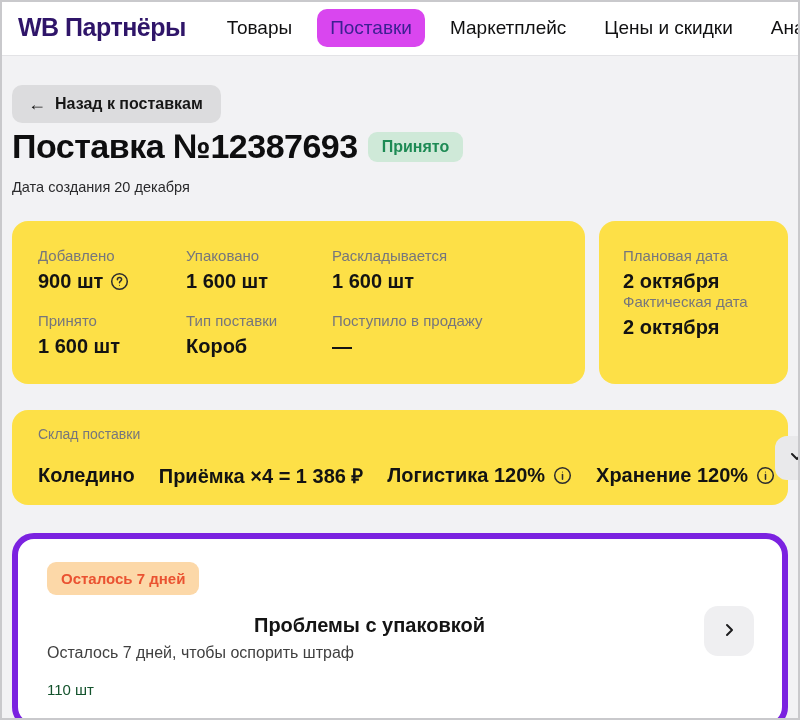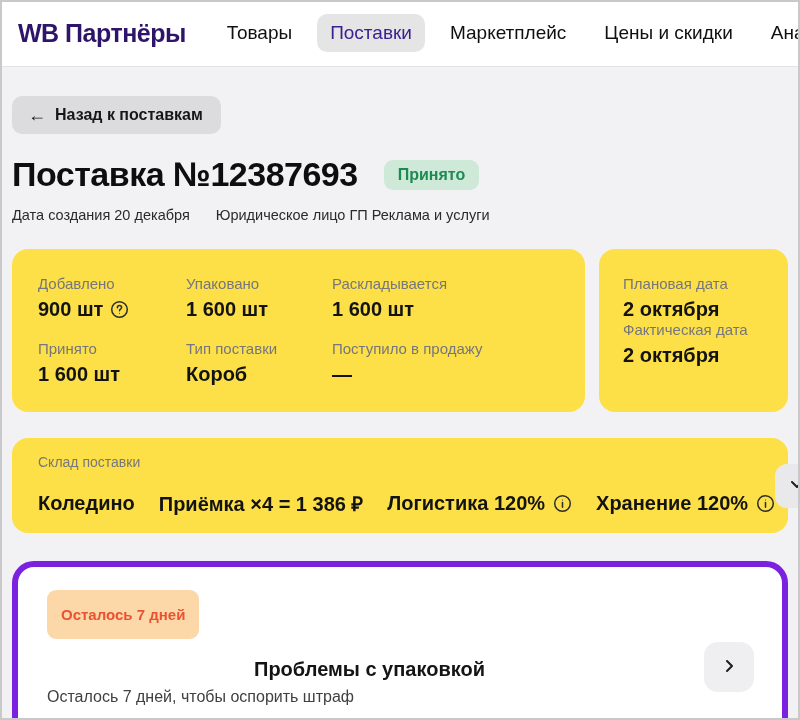--- a/index.html
+++ b/index.html
@@ -12,58 +12,58 @@
     overflow:hidden;
   }
   .frame {
     position:absolute; inset:0;
     border:2px solid #c9c9cc;
     pointer-events:none; z-index:50;
   }
 
   
   .navbar {
-    height:67px; background:#ffffff;
+    height:56px; background:#ffffff;
     display:flex; align-items:center;
     padding:0 18px;
     border-bottom:1px solid #e3e3e6;
   }
   .logo {
     font-size:25px; font-weight:800; color:#2f1569;
     letter-spacing:-0.5px; cursor:pointer; white-space:nowrap;
   }
   .nav { display:flex; align-items:center; margin-left:28px; gap:12px; }
   .nav-item {
     font-size:19px; color:#101011; padding:8px 13px;
     border-radius:10px; cursor:pointer; white-space:nowrap;
   }
-  .nav-item.active { background:#e5e5e5; color:#3c2092; }
+  .nav-item.active { background:#d946ef; color:#3c2092; }
 
   
   .content { padding:0 12px; }
 
   .back-btn {
     margin-top:29px;
     display:inline-flex; align-items:center; gap:9px;
     background:#dcdcde; border:none; border-radius:10px;
     padding:10px 18px 10px 16px;
     font-family:inherit; font-size:16px; font-weight:700; color:#161616;
     cursor:pointer;
   }
   .back-btn .arrow { font-size:18px; line-height:1; font-weight:700; }
 
-  .title-row { display:flex; align-items:center; gap:26px; margin-top:21px; }
+  .title-row { display:flex; align-items:center; gap:10px; margin-top:4px; }
   .page-title { font-size:34px; font-weight:800; letter-spacing:-0.5px; color:#0e0e0f; }
   .status-badge {
     background:#cfe9d8; color:#1d8a54;
     font-size:16px; font-weight:700;
     padding:6px 14px; border-radius:9px; white-space:nowrap;
   }
 
-  .meta-row { display:flex; gap:26px; margin-top:13px; font-size:14.5px; color:#2a2a2c; }
+  .meta-row { display:flex; gap:26px; margin-top:13px; font-size:14.5px; color:#2a2a2c;flex-direction:column; }
 
   
   .card { background:#fde047; border-radius:16px; }
   .cards-row { display:flex; gap:14px; margin-top:26px; }
   .stats-card {
     flex:0 0 573px; padding:26px;
     display:grid; grid-template-columns:148px 146px 1fr; row-gap:19px;
   }
   .dates-card { flex:1; padding:26px 24px; display:flex; flex-direction:column; }
 
@@ -96,21 +96,21 @@
     position:relative; margin-top:28px;
     background:#ffffff;
     border:6px solid #7b22e0; border-radius:22px;
     padding:23px 90px 25px 29px;
     min-height:176px; cursor:pointer;
   }
   .days-badge {
     display:inline-block;
     background:#fcd8a8; color:#ea5231;
     font-size:15px; font-weight:700;
-    padding:16px 14px; border-radius:9px;
+    padding:8px 14px; border-radius:9px;
   }
   .problem-title { font-size:20px; font-weight:700; color:#141414; margin-top:19px;text-align:center; }
   .problem-subtitle { font-size:16px; color:#404040; margin-top:7px; }
   .problem-qty { font-size:15px; color:#14532d; margin-top:19px; }
   .problem-card .round-btn {
     position:absolute; right:28px; top:50%; transform:translateY(-50%);
     width:50px; height:50px; border-radius:14px; background:#efeff1;
   }
 </style>
 </head>
@@ -134,21 +134,20 @@
     <span>Назад к поставкам</span>
   </button>
 
   <div class="title-row">
     <h1 class="page-title">Поставка №12387693</h1>
     <span class="status-badge">Принято</span>
   </div>
 
   <div class="meta-row">
     <span>Дата создания 20 декабря</span>
-    <span>Юридическое лицо ГП Реклама и услуги</span>
   </div>
 
   <div class="cards-row">
 
     <section class="card stats-card">
       <div class="stat">
         <div class="stat-label">Добавлено</div>
         <div class="stat-value-row">
           <span class="stat-value">900 шт</span>
           <span class="icon-circle help-icon">

